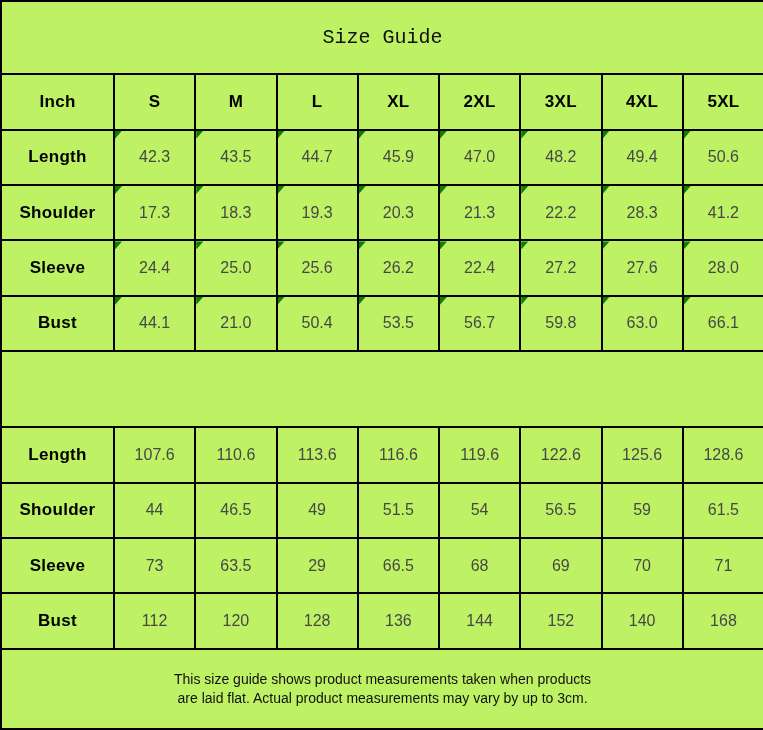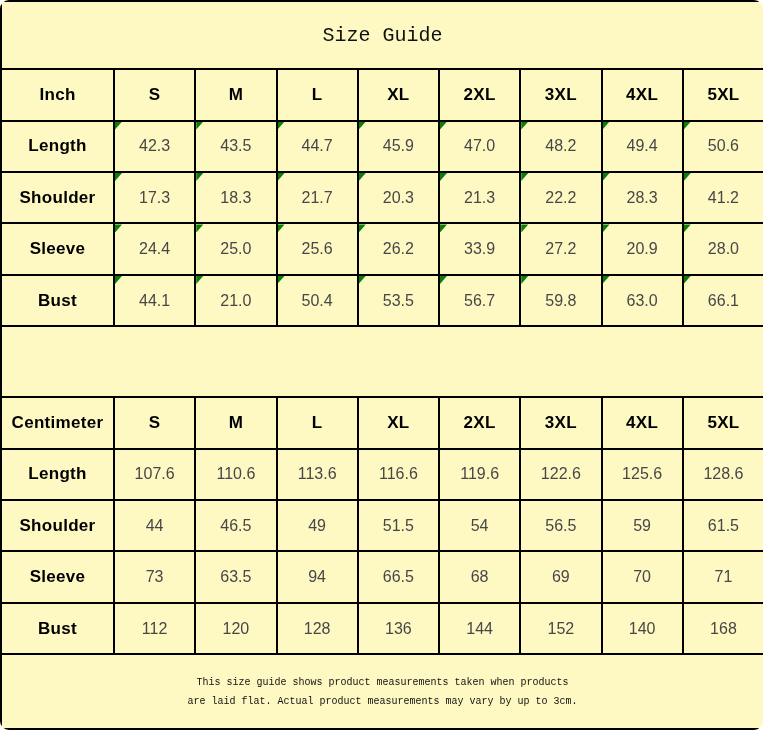--- a/index.html
+++ b/index.html
@@ -1,22 +1,21 @@
 <!DOCTYPE html>
 <html><head>
 <meta charset="utf-8">
 <style>
   * { box-sizing: border-box; }
   html, body { margin: 0; padding: 0; background: #ffffff; }
   .sheet {
     width: 763px;
     height: 730px;
-    background: #fef9c3;
+    background: #bef264;
     overflow: hidden;
-    border-radius: 9px;
   }
   table.size-guide {
     border-collapse: collapse;
     table-layout: fixed;
     width: 763px;
     height: 730px;
   }
   table.size-guide td, table.size-guide th {
     border: 2px solid #000000;
     text-align: center;
@@ -50,22 +49,22 @@
     top: 0;
     left: 0;
     width: 7px;
     height: 8px;
     background: #0a7d0a;
     clip-path: polygon(0 0, 100% 0, 0 100%);
     display: block;
   }
   .spacer-cell { height: 55px; }
   .footer-cell {
-    font-family: Liberation Mono, monospace;
-    font-size: 10px;
+    font-family: Liberation Sans, sans-serif;
+    font-size: 14px;
     line-height: 19px;
     color: #111111;
     height: 58px;
   }
 </style>
 </head>
 <body>
 
 <div class="sheet">
   <table class="size-guide">
@@ -107,67 +106,56 @@
       <td class="val"><span class="tri"></span><span>47.0</span></td>
       <td class="val"><span class="tri"></span><span>48.2</span></td>
       <td class="val"><span class="tri"></span><span>49.4</span></td>
       <td class="val"><span class="tri"></span><span>50.6</span></td>
     </tr>
 
     <tr class="row">
       <th class="hdr">Shoulder</th>
       <td class="val"><span class="tri"></span><span>17.3</span></td>
       <td class="val"><span class="tri"></span><span>18.3</span></td>
-      <td class="val"><span class="tri"></span><span>21.7</span></td>
+      <td class="val"><span class="tri"></span><span>19.3</span></td>
       <td class="val"><span class="tri"></span><span>20.3</span></td>
       <td class="val"><span class="tri"></span><span>21.3</span></td>
       <td class="val"><span class="tri"></span><span>22.2</span></td>
       <td class="val"><span class="tri"></span><span>28.3</span></td>
       <td class="val"><span class="tri"></span><span>41.2</span></td>
     </tr>
 
     <tr class="row">
       <th class="hdr">Sleeve</th>
       <td class="val"><span class="tri"></span><span>24.4</span></td>
       <td class="val"><span class="tri"></span><span>25.0</span></td>
       <td class="val"><span class="tri"></span><span>25.6</span></td>
       <td class="val"><span class="tri"></span><span>26.2</span></td>
-      <td class="val"><span class="tri"></span><span>33.9</span></td>
+      <td class="val"><span class="tri"></span><span>22.4</span></td>
       <td class="val"><span class="tri"></span><span>27.2</span></td>
-      <td class="val"><span class="tri"></span><span>20.9</span></td>
+      <td class="val"><span class="tri"></span><span>27.6</span></td>
       <td class="val"><span class="tri"></span><span>28.0</span></td>
     </tr>
 
     <tr class="row">
       <th class="hdr">Bust</th>
       <td class="val"><span class="tri"></span><span>44.1</span></td>
       <td class="val"><span class="tri"></span><span>21.0</span></td>
       <td class="val"><span class="tri"></span><span>50.4</span></td>
       <td class="val"><span class="tri"></span><span>53.5</span></td>
       <td class="val"><span class="tri"></span><span>56.7</span></td>
       <td class="val"><span class="tri"></span><span>59.8</span></td>
       <td class="val"><span class="tri"></span><span>63.0</span></td>
       <td class="val"><span class="tri"></span><span>66.1</span></td>
     </tr>
 
     <tr>
       <td colspan="9" class="spacer-cell"></td>
     </tr>
 
-    <tr class="row">
-      <th class="hdr">Centimeter</th>
-      <th class="hdr">S</th>
-      <th class="hdr">M</th>
-      <th class="hdr">L</th>
-      <th class="hdr">XL</th>
-      <th class="hdr">2XL</th>
-      <th class="hdr">3XL</th>
-      <th class="hdr">4XL</th>
-      <th class="hdr">5XL</th>
-    </tr>
 
     <tr class="row">
       <th class="hdr">Length</th>
       <td class="val"><span>107.6</span></td>
       <td class="val"><span>110.6</span></td>
       <td class="val"><span>113.6</span></td>
       <td class="val"><span>116.6</span></td>
       <td class="val"><span>119.6</span></td>
       <td class="val"><span>122.6</span></td>
       <td class="val"><span>125.6</span></td>
@@ -183,21 +171,21 @@
       <td class="val"><span>54</span></td>
       <td class="val"><span>56.5</span></td>
       <td class="val"><span>59</span></td>
       <td class="val"><span>61.5</span></td>
     </tr>
 
     <tr class="row">
       <th class="hdr">Sleeve</th>
       <td class="val"><span>73</span></td>
       <td class="val"><span>63.5</span></td>
-      <td class="val"><span>94</span></td>
+      <td class="val"><span>29</span></td>
       <td class="val"><span>66.5</span></td>
       <td class="val"><span>68</span></td>
       <td class="val"><span>69</span></td>
       <td class="val"><span>70</span></td>
       <td class="val"><span>71</span></td>
     </tr>
 
     <tr class="row">
       <th class="hdr">Bust</th>
       <td class="val"><span>112</span></td>

